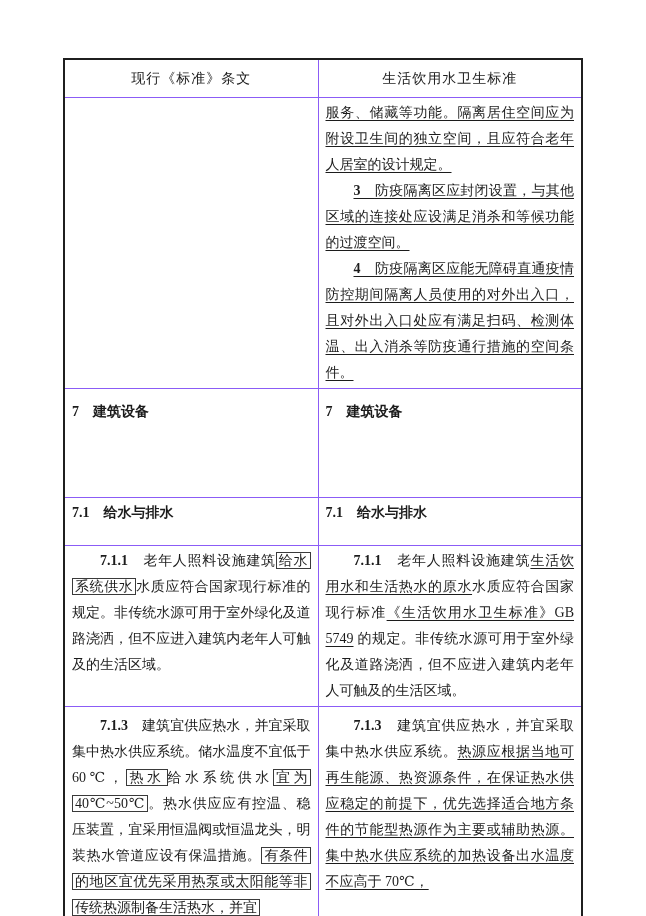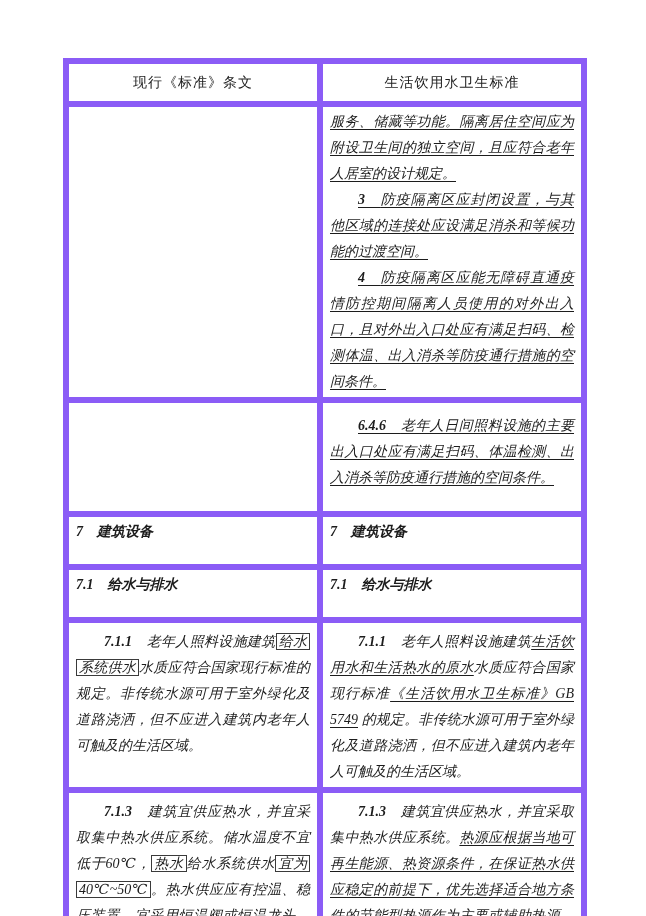--- a/index.html
+++ b/index.html
@@ -15,21 +15,21 @@
   table.cmp{
     position:absolute;left:63px;top:58px;
     width:518px;
     border-collapse:collapse;
     table-layout:fixed;
     border:2px solid #1f1f1f;
   }
   table.cmp col.c1{width:254px;}
   table.cmp col.c2{width:264px;}
   table.cmp th, table.cmp td{
-    border:6px solid #8b5cf6;
+    border:1px solid #8b5cf6;
     padding:2px 7px;
     vertical-align:top;
     font-size:14px;
     line-height:26px;
   }
   table.cmp th{
     height:33px;
     font-weight:normal;
     text-align:center;
     vertical-align:middle;
@@ -38,21 +38,21 @@
   
   tbody tr:nth-child(1) td{height:232px;}
   tbody tr:nth-child(2) td{height:96px;padding-top:10px;}
   tbody tr:nth-child(3) td{height:43px;}
   tbody tr:nth-child(4) td{height:43px;margin-left:18px;}
   tbody tr:nth-child(5) td{height:145px;padding-top:6px;margin-left:32px;}
   tbody tr:nth-child(6) td{height:150px;padding-top:6px;}
 
   td.center{vertical-align:middle;text-align:center;}
 
-  .para{margin:0;text-align:justify;font-style:italic;}
+  .para{margin:0;text-align:justify;}
   .para.indent{text-indent:2em;}
   td.center .para{text-align:left;text-indent:0;}
 
   .b{font-weight:bold;}
   .u{text-decoration:underline;text-underline-offset:3px;text-decoration-thickness:1px;}
   .b.u{text-decoration:underline;text-underline-offset:3px;}
   .box{
     border:1px solid #3a3a3a;
     padding:0 2px;
     box-decoration-break:clone;
@@ -85,26 +85,20 @@
     <tbody>
         <tr>
           <td></td>
           <td>
             <div class="para"><span class="u">服务、储藏等功能。隔离居住空间应为附设卫生间的独立空间，且应符合老年人居室的设计规定。</span></div>
             <div class="para indent"><span class="b u">3　</span><span class="u">防疫隔离区应封闭设置，与其他区域的连接处应设满足消杀和等候功能的过渡空间。</span></div>
             <div class="para indent"><span class="b u">4　</span><span class="u">防疫隔离区应能无障碍直通疫情防控期间隔离人员使用的对外出入口，且对外出入口处应有满足扫码、检测体温、出入消杀等防疫通行措施的空间条件。</span></div>
           </td>
         </tr>
         <tr>
-          <td></td>
-          <td>
-            <div class="para indent"><span class="b u">6.4.6　</span><span class="u">老年人日间照料设施的主要出入口处应有满足扫码、体温检测、出入消杀等防疫通行措施的空间条件。</span></div>
-          </td>
-        </tr>
-        <tr>
           <td class="center">
             <div class="para"><span class="b">7　建筑设备</span></div>
           </td>
           <td class="center">
             <div class="para"><span class="b">7　建筑设备</span></div>
           </td>
         </tr>
         <tr>
           <td class="center">
             <div class="para"><span class="b">7.1　给水与排水</span></div>

